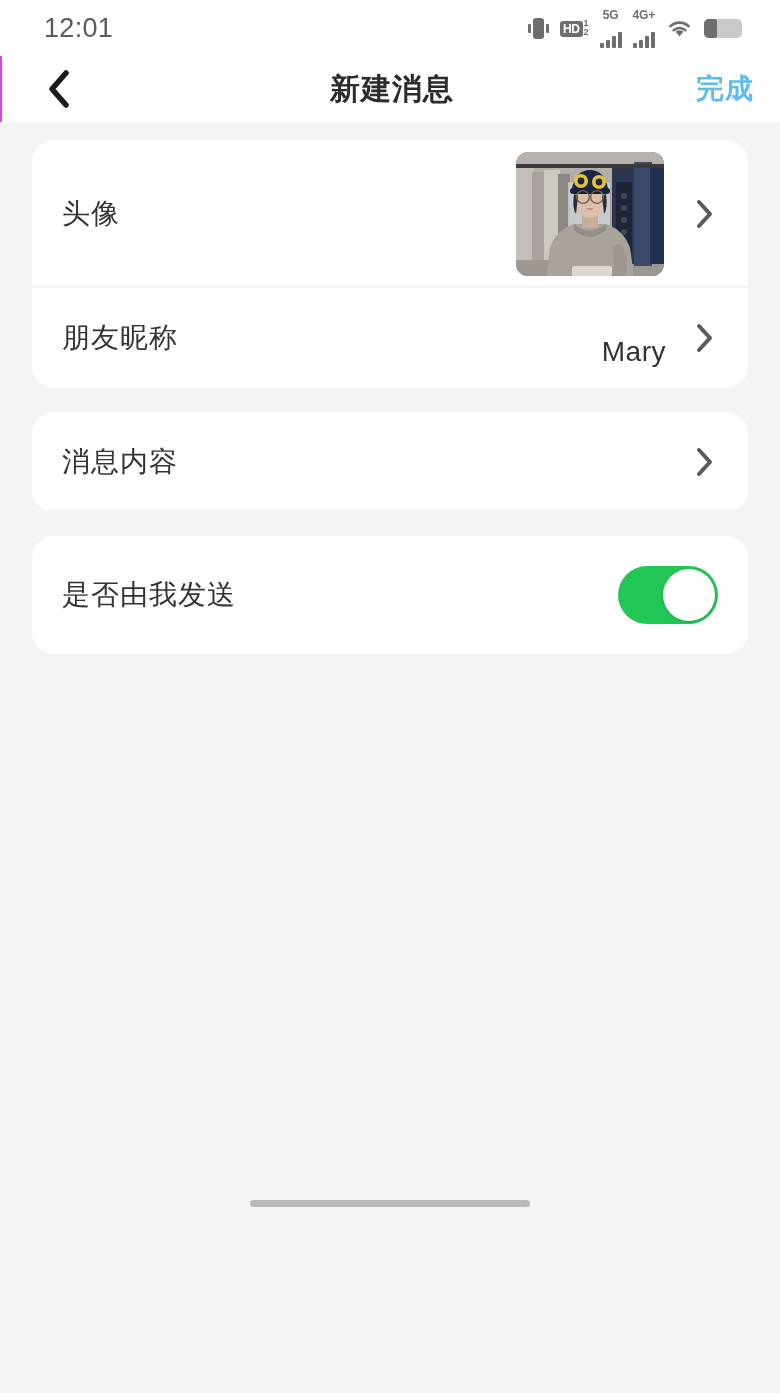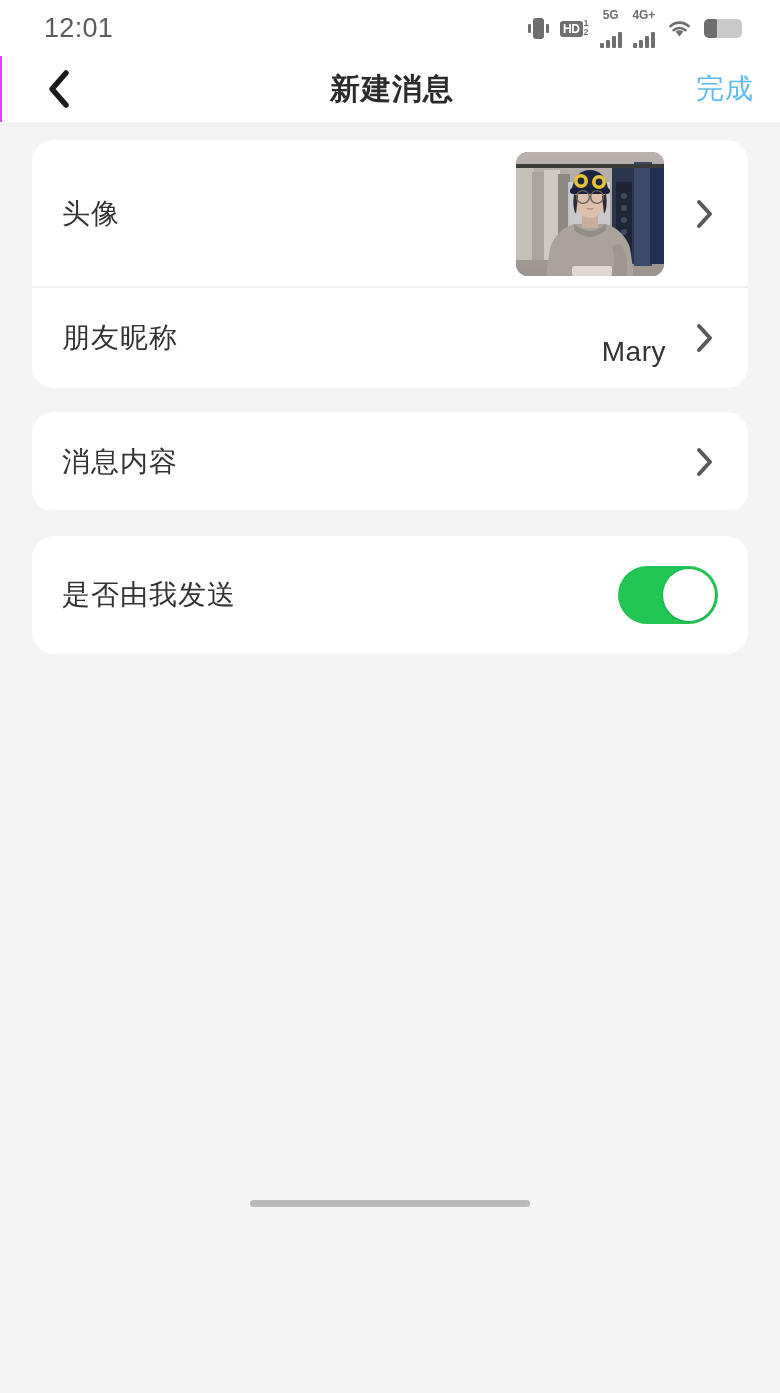--- a/index.html
+++ b/index.html
@@ -107,21 +107,21 @@
     text-align: center;
     font-size: 30px;
     font-weight: 700;
     color: #2b2b2b;
     letter-spacing: 1px;
   }
   .nav-done {
     position: absolute;
     right: 28px;
     font-size: 28px;
-    font-weight: 400;
+    font-weight: 700;
     color: #5ebcf0;
     letter-spacing: 1px;
     cursor: pointer;
   }
 
   
   .content {
     position: absolute;
     top: 122px; left: 0;
     width: 780px;

